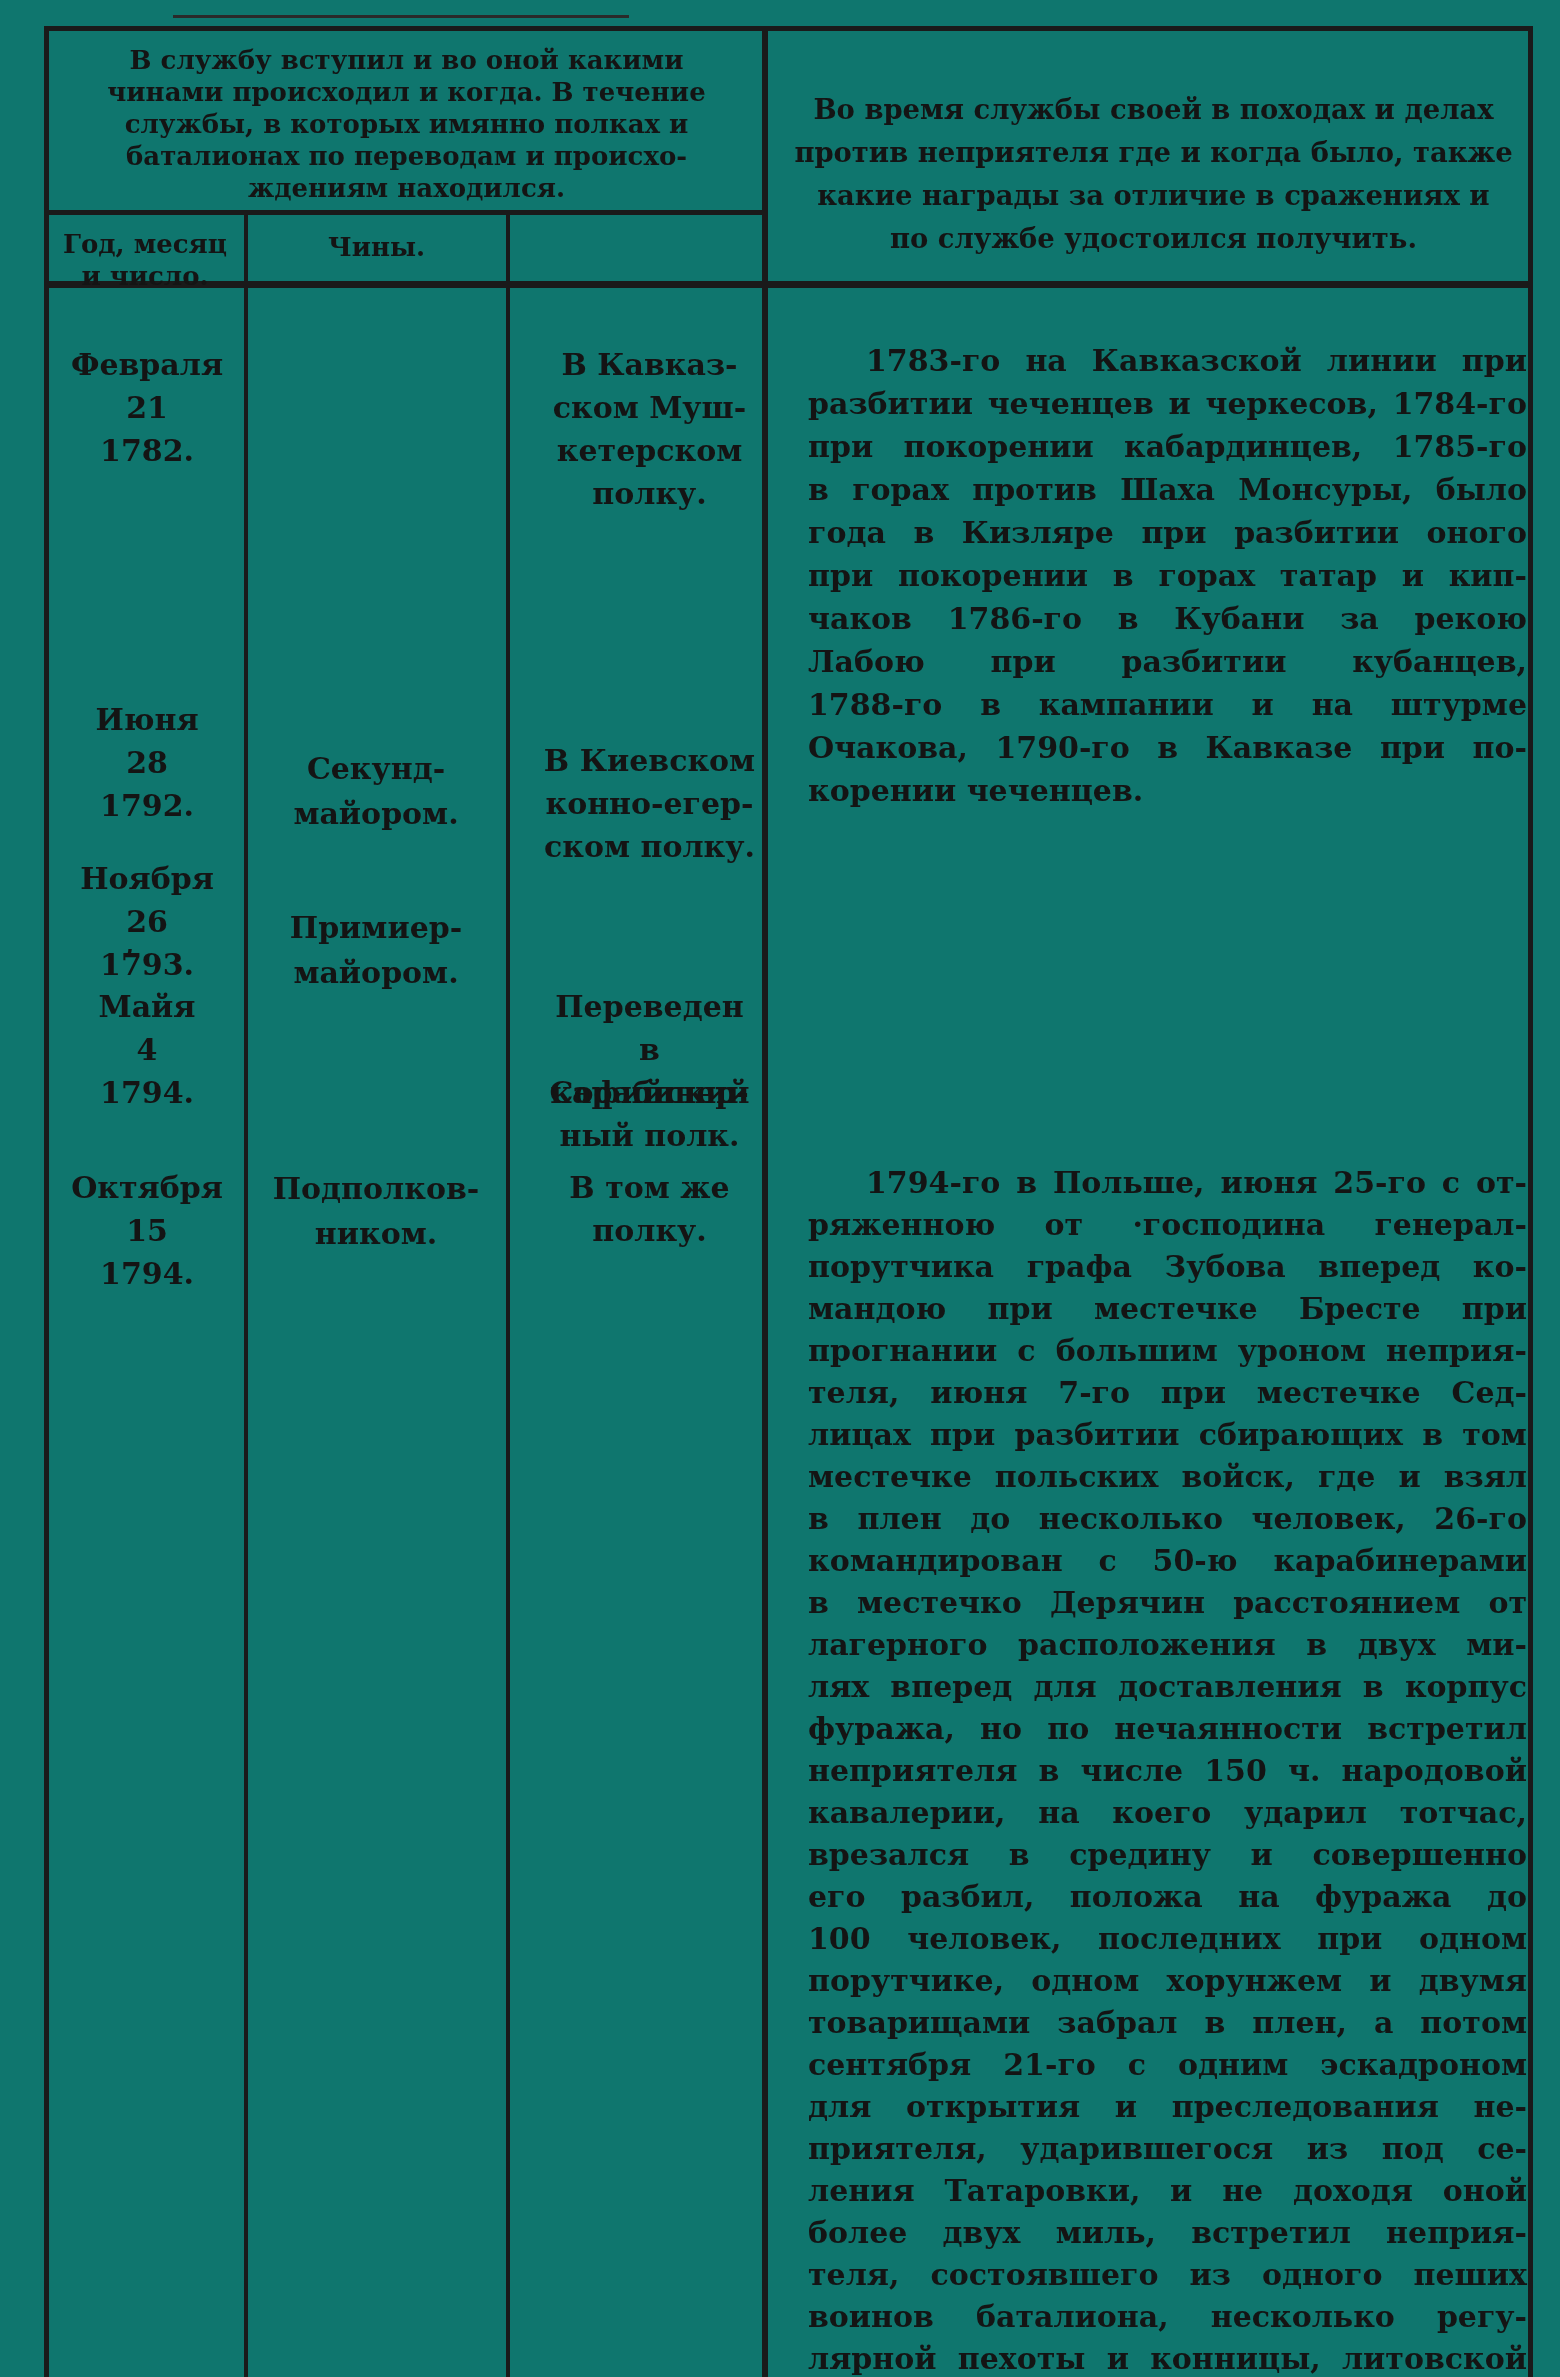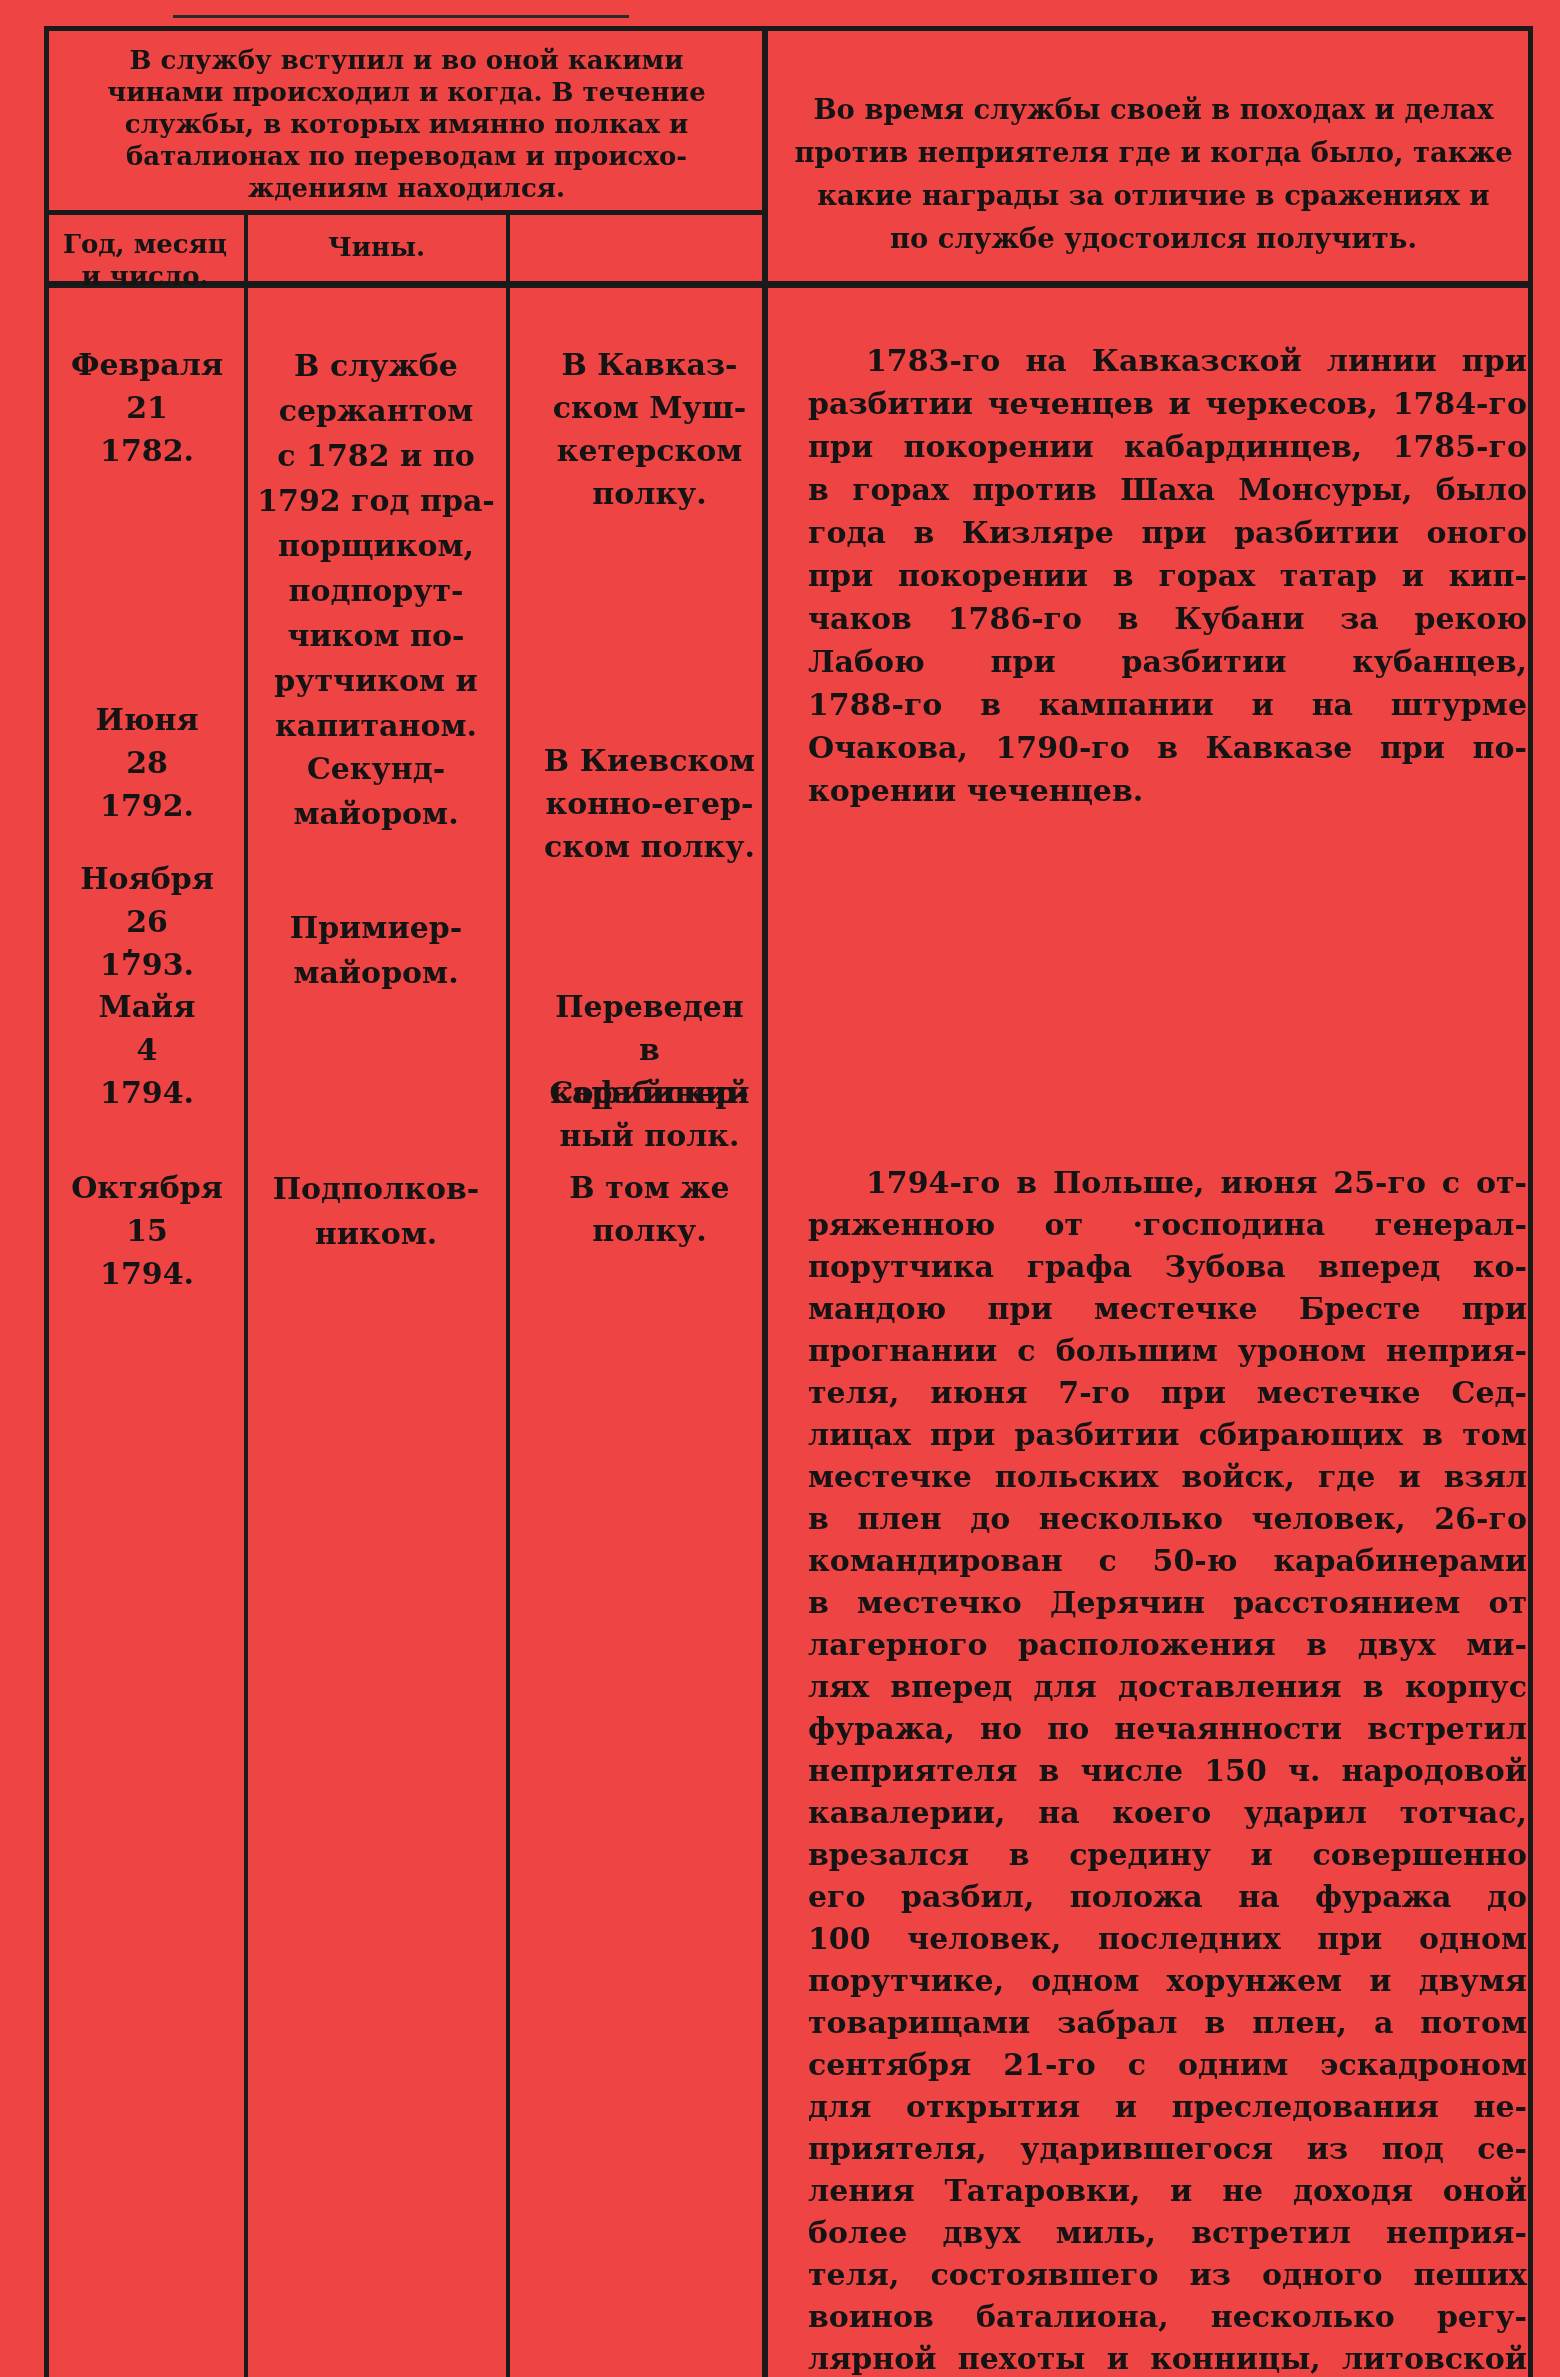--- a/index.html
+++ b/index.html
@@ -1,19 +1,19 @@
 <!DOCTYPE html>
 <html style="font-size:9.3px"><head>
 <meta charset="utf-8">
 <style>
   html,body{margin:0;padding:0;background:#d9d9d9;}
   .page{
     position:relative;
     width:1560px;height:2377px;
-    background:#ef4444;
+    background:#0f766e;
     overflow:hidden;
     font-family:"DejaVu Serif","Liberation Serif",serif;
     font-weight:bold;
     color:#141414;
   }
   .rule{position:absolute;background:#1a1a1a;}
   
   .h-top-frag   {left:173px; top:15px;  width:456px;  height:2.9px; background:#2a2a2a;}
   .h-top        {left:44px;  top:26px;  width:1489px; height:5.3px;}
   .h-left-mid   {left:44px;  top:210px; width:722px; height:4.7px;}
@@ -119,31 +119,20 @@
       <div class="ln">Майя</div>
       <div class="ln">4</div>
       <div class="ln">1794.</div>
     </div>
   <div id="date-5" class="date-cell">
       <div class="ln">Октября</div>
       <div class="ln">15</div>
       <div class="ln">1794.</div>
     </div>
 
-  <div id="rank-1" class="rank-cell">
-      <div class="ln">В службе</div>
-      <div class="ln">сержантом</div>
-      <div class="ln">с 1782 и по</div>
-      <div class="ln">1792 год пра-</div>
-      <div class="ln">порщиком,</div>
-      <div class="ln">подпорут-</div>
-      <div class="ln">чиком по-</div>
-      <div class="ln">рутчиком и</div>
-      <div class="ln">капитаном.</div>
-    </div>
   <div id="rank-2" class="rank-cell">
       <div class="ln">Секунд-</div>
       <div class="ln">майором.</div>
     </div>
   <div id="rank-3" class="rank-cell">
       <div class="ln">Примиер-</div>
       <div class="ln">майором.</div>
     </div>
   <div id="rank-4" class="rank-cell">
       <div class="ln">Подполков-</div>

